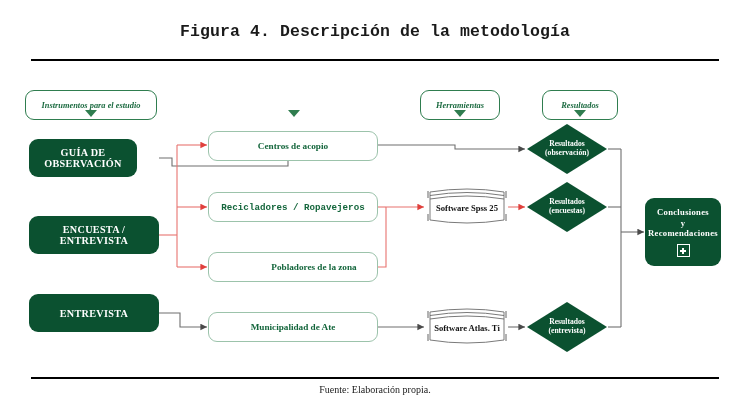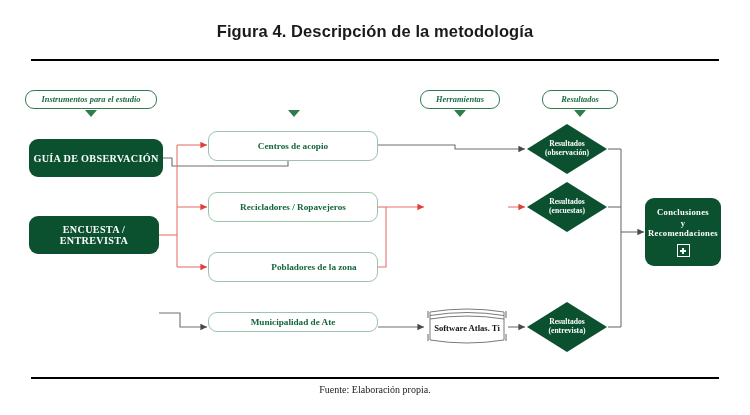--- a/index.html
+++ b/index.html
@@ -6,34 +6,34 @@
   body{
     width:750px;height:415px;background:#ffffff;
     font-family:"Liberation Serif", serif;
     overflow:hidden;position:relative;
   }
   #figure{position:absolute;inset:0;}
 
   
   .title{
     position:absolute;left:0;top:22px;width:750px;text-align:center;
-    font-family:Liberation Sans, sans-serif;font-weight:bold;
+    font-family:Liberation Mono, monospace;font-weight:bold;
     font-size:16.5px;color:#1a1a1a;letter-spacing:.1px;
   }
   .rule{position:absolute;left:31px;width:688px;height:1.6px;background:#000;}
   .rule-top{top:59px;}
   .rule-bottom{top:377px;}
   .footer{
     position:absolute;left:0;top:384px;width:750px;text-align:center;
     font-family:"Liberation Serif", serif;font-size:10px;color:#1a1a1a;
   }
 
   
   .pill{
-    position:absolute;height:19px;border:1.1px solid #2f7d4f;border-radius:9px;
+    position:absolute;height:30px;border:1.1px solid #2f7d4f;border-radius:9px;
     background:#fff;display:flex;align-items:center;justify-content:center;
     color:#1c6b41;font-style:italic;font-weight:bold;font-size:8.4px;
     font-family:"Liberation Serif", serif;white-space:nowrap;box-sizing:border-box;
   }
   .pill-arrow{
     position:absolute;width:0;height:0;
     border-left:6px solid transparent;border-right:6px solid transparent;
     border-top:7px solid #2f7d4f;
   }
 
@@ -137,40 +137,57 @@
   <div class="pill-arrow" style="left:85px;top:110px;"></div>
 
   <div class="pill-arrow" style="left:288px;top:110px;"></div>
 
   <div class="pill" style="left:420px;top:90px;width:80px;">Herramientas</div>
   <div class="pill-arrow" style="left:454px;top:110px;"></div>
 
   <div class="pill" style="left:542px;top:90px;width:76px;">Resultados</div>
   <div class="pill-arrow" style="left:574px;top:110px;"></div>
 
-  <div class="gbox" style="left:29px;top:139px;width:134px;height:38px;">
+  <div class="gbox" style="left:29px;top:139px;width:108px;height:38px;">
     <span>GUÍA DE OBSERVACIÓN</span>
   </div>
   <div class="gbox" style="left:29px;top:216px;width:130px;height:38px;align-items:center;">
     <span>ENCUESTA / ENTREVISTA</span>
   </div>
+  <div class="gbox" style="left:29px;top:294px;width:130px;height:38px;">
+    <span>ENTREVISTA</span>
+  </div>
 
   <div class="wbox" style="left:208px;top:131px;width:170px;height:30px;">
     <span>Centros de acopio</span>
   </div>
-  <div class="wbox" style="left:208px;top:192px;width:170px;height:30px;">
+  <div class="wbox" style="left:208px;top:192px;width:170px;height:30px;font-family:Liberation Mono, monospace;">
     <span>Recicladores / Ropavejeros</span>
   </div>
   <div class="wbox" style="left:208px;top:252px;width:170px;height:30px;padding-left:42px;">
     <span>Pobladores de la zona</span>
   </div>
-  <div class="wbox" style="left:208px;top:312px;width:170px;height:20px;">
+  <div class="wbox" style="left:208px;top:312px;width:170px;height:30px;">
     <span>Municipalidad de Ate</span>
   </div>
 
+  <div class="cyl" style="left:426px;top:186px;width:82px;height:42px;">
+    <svg width="82" height="42" viewBox="0 0 82 42" xmlns="http://www.w3.org/2000/svg">
+      <g fill="none" stroke="#6b6b6b" stroke-width="0.9">
+        <path d="M4,6 Q41,0 78,6"></path>
+        <path d="M4,9.5 Q41,3.5 78,9.5"></path>
+        <path d="M4,13 Q41,7 78,13"></path>
+        <path d="M4,6 V34"></path>
+        <path d="M78,6 V34"></path>
+        <path d="M4,34 Q41,40 78,34"></path>
+        <path d="M2,5 V12 M2,28 V35 M80,5 V12 M80,28 V35" stroke="#555"></path>
+      </g>
+    </svg>
+    <div class="clabel">Software Spss 25</div>
+  </div>
 
   <div class="cyl" style="left:426px;top:306px;width:82px;height:42px;">
     <svg width="82" height="42" viewBox="0 0 82 42" xmlns="http://www.w3.org/2000/svg">
       <g fill="none" stroke="#6b6b6b" stroke-width="0.9">
         <path d="M4,6 Q41,0 78,6"></path>
         <path d="M4,9.5 Q41,3.5 78,9.5"></path>
         <path d="M4,13 Q41,7 78,13"></path>
         <path d="M4,6 V34"></path>
         <path d="M78,6 V34"></path>
         <path d="M4,34 Q41,40 78,34"></path>

